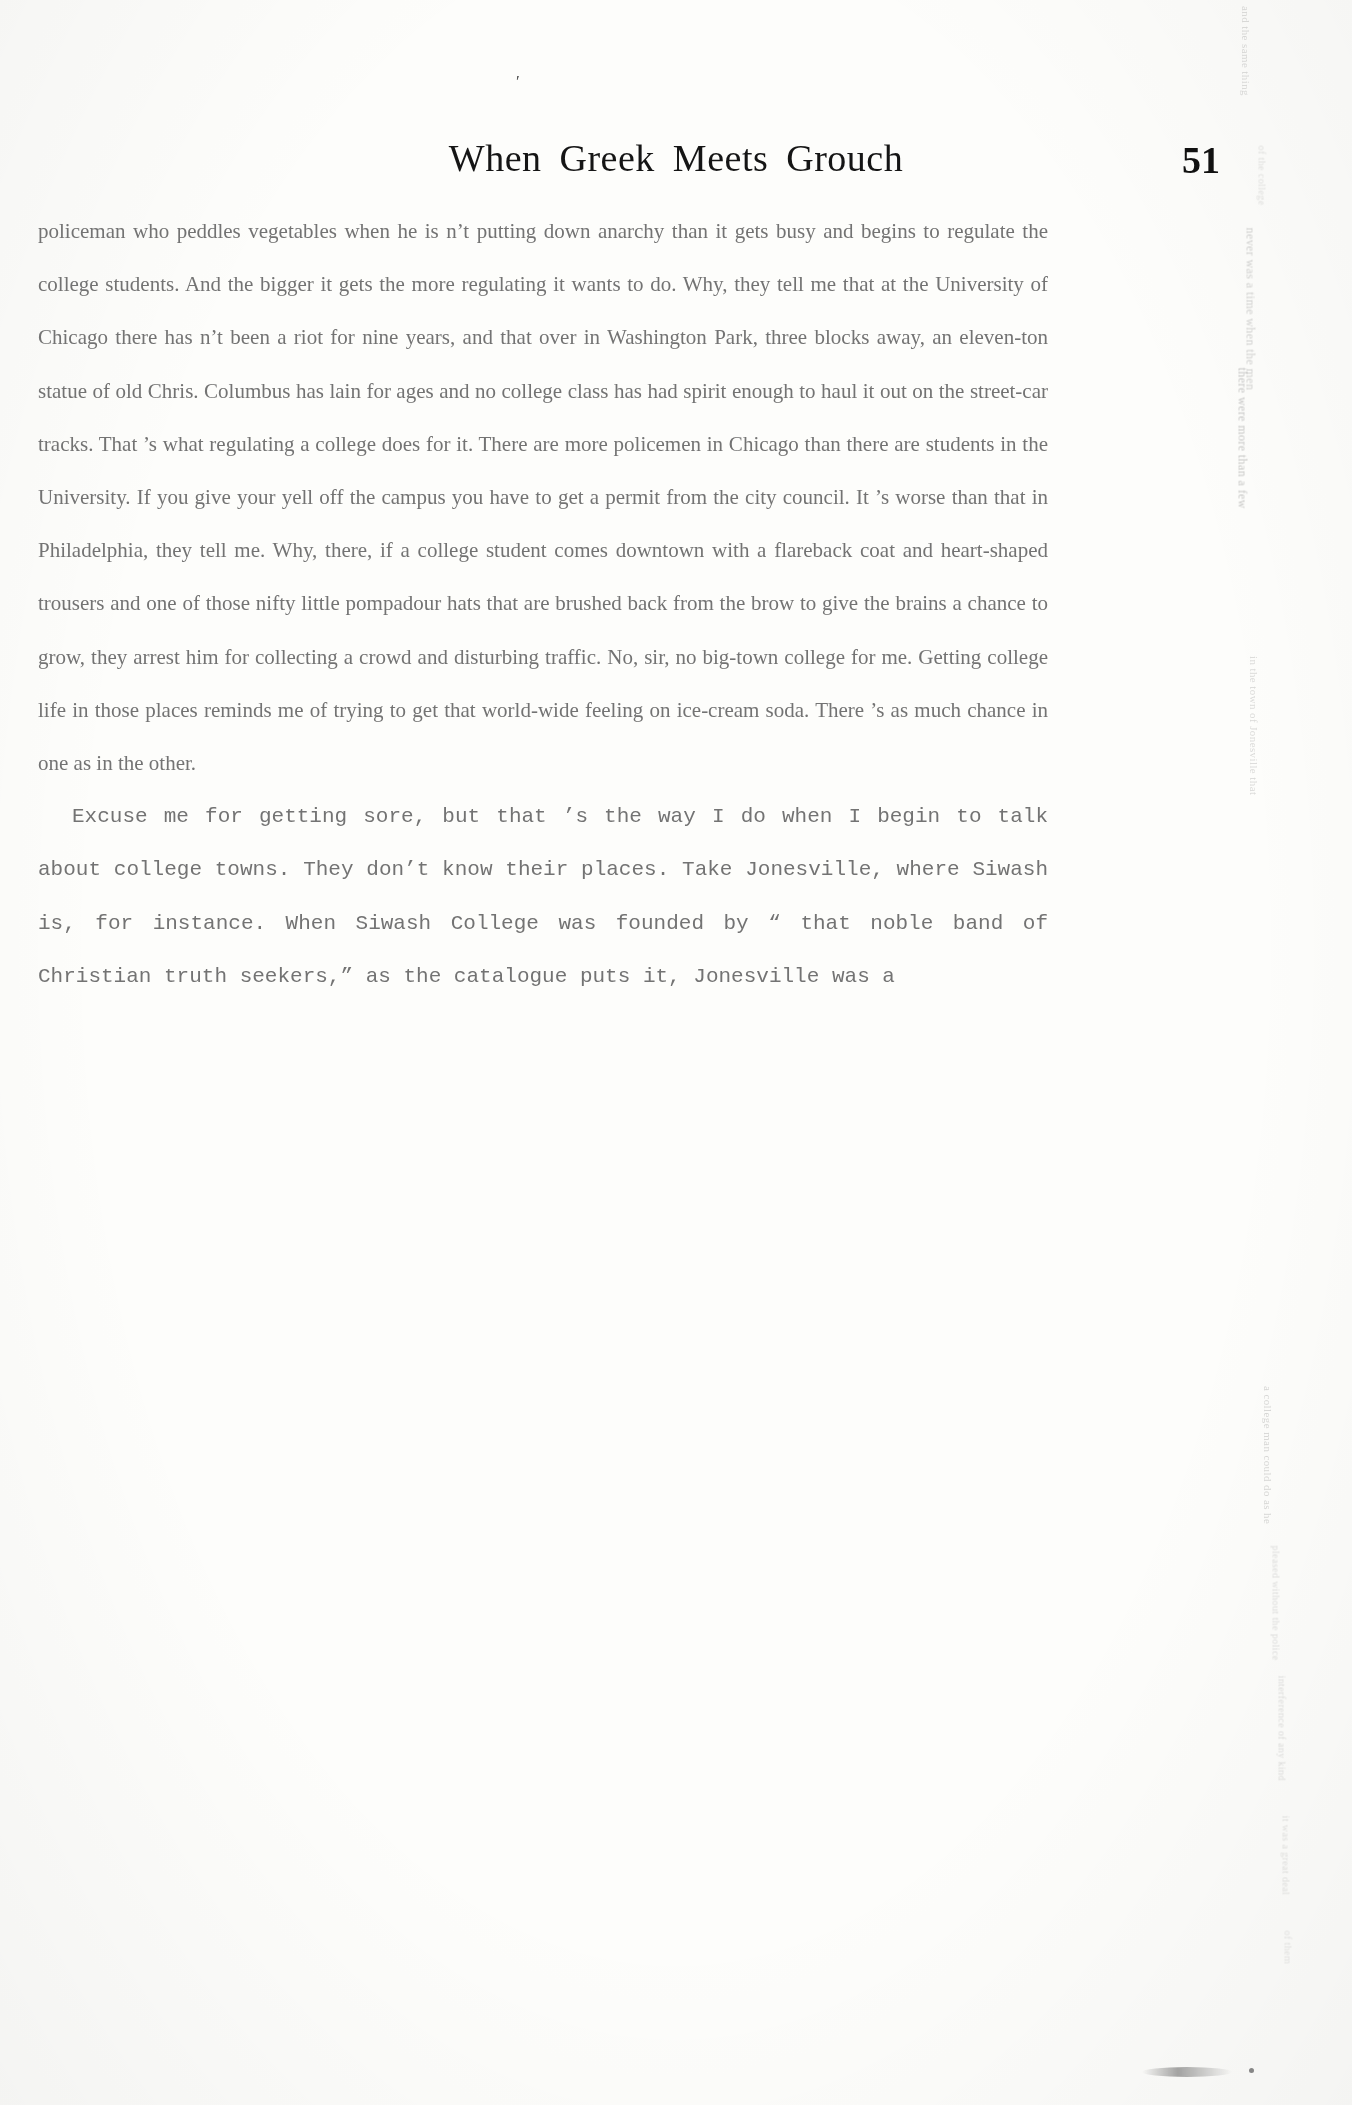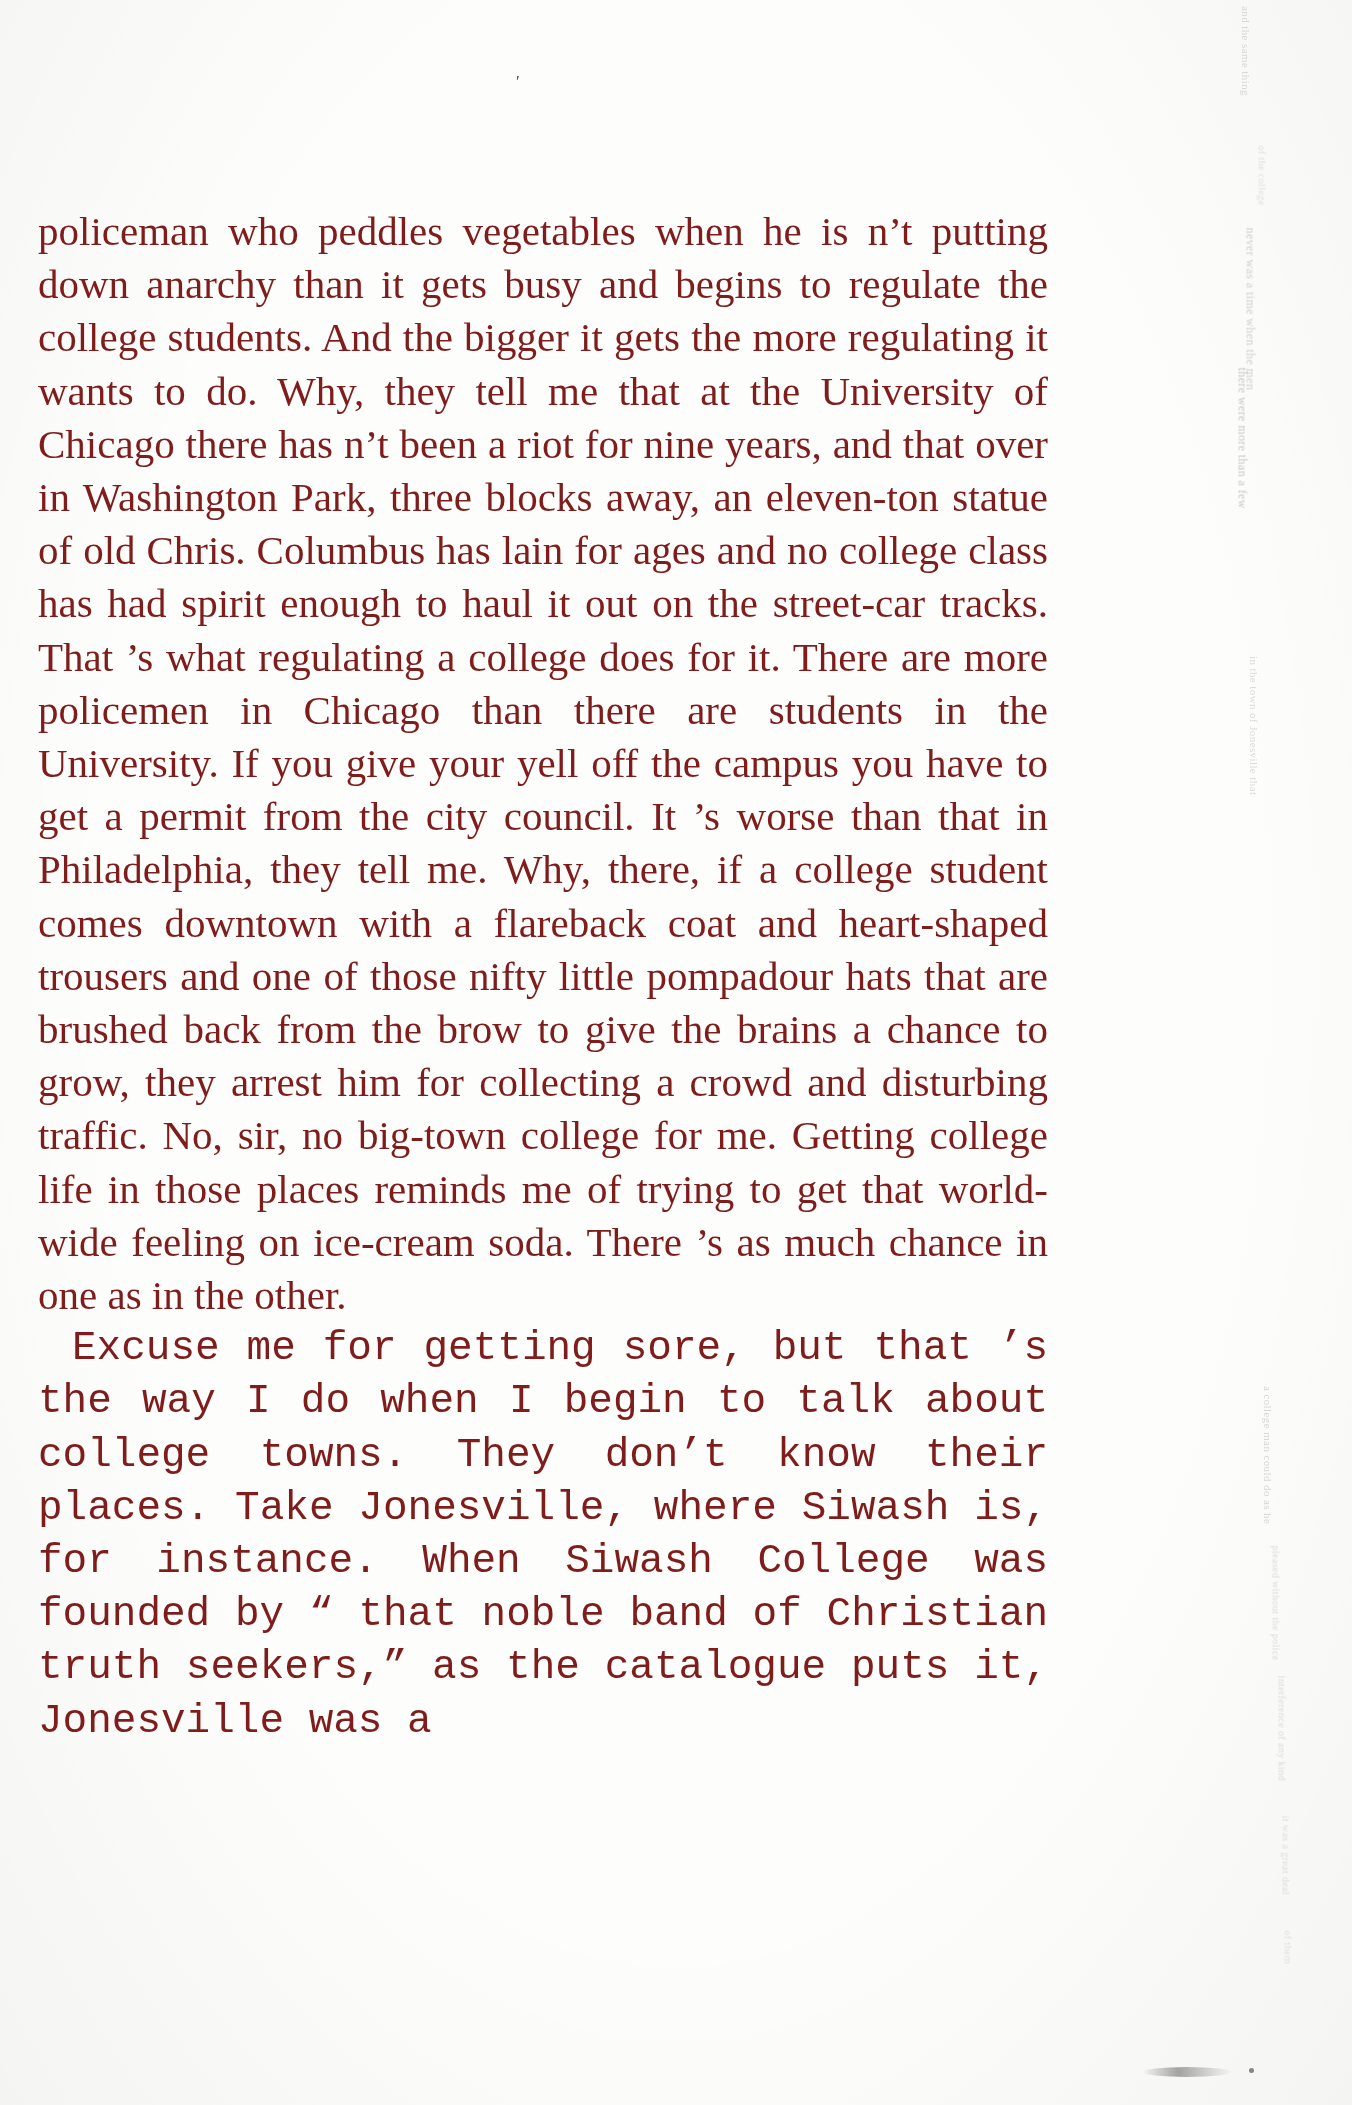--- a/index.html
+++ b/index.html
@@ -68,25 +68,25 @@
     font-size: 38px;
     font-weight: 700;
     color: #111111;
   }
 
   .textblock {
     position: absolute;
     left: 38px;
     top: 205px;
     width: 1010px;
-    font-size: 41px;
+    font-size: 21px;
     line-height: 53.2px;
     text-align: justify;
     text-justify: inter-word;
-    color: #7f1d1d;
+    color: #737373;
   }
   .textblock p {
     margin: 0;
   }
   .textblock p.indent {
     text-indent: 34px;
     font-family: Liberation Mono, monospace;
   }
 
   
@@ -145,20 +145,26 @@
   }
 </style>
 </head>
 <body>
 
 <div class="page">
   <div class="paper-tone"></div>
 
   <div class="top-mark">′</div>
 
+  <div class="header">
+    <div class="running-head">
+      <span class="word">When</span><span class="word">Greek</span><span class="word">Meets</span><span class="word">Grouch</span>
+    </div>
+    <div class="folio">51</div>
+  </div>
 
   <div class="textblock">
     <p>policeman who peddles vegetables when he is n’t putting down anarchy than it gets busy and begins to regulate the college students.  And the bigger it gets the more regulating it wants to do.  Why, they tell me that at the University of Chicago there has n’t been a riot for nine years, and that over in Washington Park, three blocks away, an eleven-ton statue of old Chris. Columbus has lain for ages and no college class has had spirit enough to haul it out on the street-car tracks.  That ’s what regulating a college does for it.  There are more policemen in Chicago than there are students in the University. If you give your yell off the campus you have to get a permit from the city council.  It ’s worse than that in Philadelphia, they tell me.  Why, there, if a college student comes downtown with a flareback coat and heart-shaped trousers and one of those nifty little pompadour hats that are brushed back from the brow to give the brains a chance to grow, they arrest him for collecting a crowd and disturbing traffic.  No, sir, no big-town college for me.  Getting college life in those places reminds me of trying to get that world-wide feeling on ice-cream soda.  There ’s as much chance in one as in the other.</p>
     <p class="indent">Excuse me for getting sore, but that ’s the way I do when I begin to talk about college towns.  They don’t know their places.  Take Jonesville, where Siwash is, for instance.  When Siwash College was founded by “ that noble band of Christian truth seekers,” as the catalogue puts it, Jonesville was a</p>
   </div>
 
   <div class="gutter-ghost">
     <div class="ghost-col ghost-1">and the same thing</div>
     <div class="ghost-col ghost-2">of the college</div>
     <div class="ghost-col ghost-3">never was a time when the men</div>

